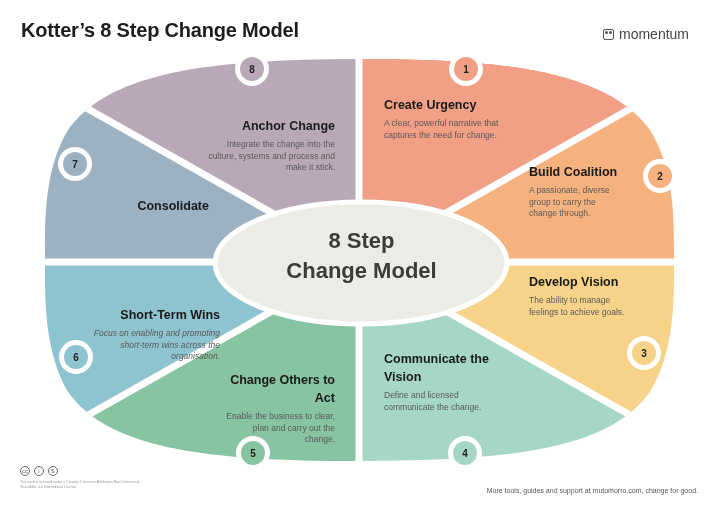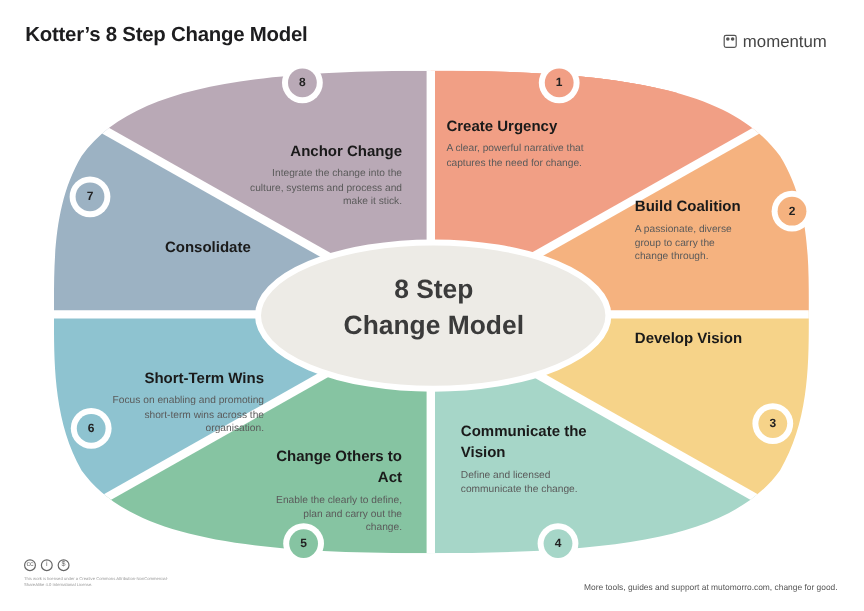--- a/index.html
+++ b/index.html
@@ -1,17 +1,17 @@
 <!DOCTYPE html>
 <html><head>
 <meta charset="utf-8">
 <style>
   html, body { margin:0; padding:0; background:#ffffff; }
   body { width:720px; height:509px; position:relative; overflow:hidden; font-family:"Liberation Sans", "DejaVu Sans", sans-serif; }
-  .title { position:absolute; left:21px; top:19px; font-size:17px; font-weight:bold; color:#1d1d1f; letter-spacing:-0.2px;text-align:right; }
+  .title { position:absolute; left:21px; top:19px; font-size:20px; font-weight:bold; color:#1d1d1f; letter-spacing:-0.2px;text-align:right; }
   .brand { position:absolute; left:603px; top:26px; display:flex; align-items:center; gap:5px; color:#444; font-size:14px; }
   .brand-icon { width:11px; height:11px; border:1.5px solid #555; border-radius:2px; position:relative; box-sizing:border-box; }
   .brand-icon::before, .brand-icon::after { content:""; position:absolute; width:3px; height:3px; background:#555; border-radius:50%; top:1px; }
   .brand-icon::before { left:1px; } .brand-icon::after { right:1px; }
   svg.diagram { position:absolute; left:0; top:0; }
   .stepbox { position:absolute; font-family:"Liberation Sans", sans-serif; }
   .stepbox .h { font-weight:bold; font-size:12.5px; color:#1a1a1a; line-height:18px; }
   .stepbox .d { font-size:8.5px; line-height:11.5px; color:#5a5a5a; margin-top:4px; }
   .right { text-align:right;margin-top:21px; }
   .left { text-align:left; }
@@ -71,47 +71,48 @@
 <div class="center-text">
   <div>8 Step</div>
   <div>Change Model</div>
 </div>
 
 <div class="stepbox right" style="left:185px; top:96px; width:150px;">
   <div class="h">Anchor Change</div>
   <div class="d" style="padding-left:14px;">Integrate the change into the culture, systems and process and make it stick.</div>
 </div>
 
-<div class="stepbox left" style="left:372px; top:96px; width:130px;">
+<div class="stepbox left" style="left:384px; top:96px; width:130px;">
   <div class="h">Create Urgency</div>
   <div class="d">A clear, powerful narrative that captures the need for change.</div>
 </div>
 
 <div class="stepbox left" style="left:529px; top:163px; width:95px;">
   <div class="h">Build Coalition</div>
   <div class="d">A passionate, diverse group to carry the change through.</div>
 </div>
 
 <div class="stepbox left" style="left:529px; top:273px; width:100px;">
   <div class="h">Develop Vision</div>
+  <div class="d">The ability to manage feelings to achieve goals.</div>
 </div>
 
 <div class="stepbox left" style="left:384px; top:350px; width:110px;">
   <div class="h">Communicate the Vision</div>
   <div class="d">Define and licensed communicate the change.</div>
 </div>
 
 <div class="stepbox right" style="left:225px; top:350px; width:110px;">
   <div class="h">Change Others to Act</div>
-  <div class="d">Enable the clearly to define, plan and carry out the change.</div>
+  <div class="d">Enable the business to clear, plan and carry out the change.</div>
 </div>
 
 <div class="stepbox right" style="left:80px; top:285px; width:140px;">
   <div class="h">Short-Term Wins</div>
-  <div class="d" style="padding-left:10px;">Focus on enabling and promoting short-term wins across the organisation.</div>
+  <div class="d" style="padding-left:10px;font-style:italic;">Focus on enabling and promoting short-term wins across the organisation.</div>
 </div>
 
 <div class="stepbox right" style="left:75px; top:176px; width:134px;">
   <div class="h">Consolidate</div>
 </div>
 
 <div class="badge" style="left:240px; top:57px; background:#b9a9b6;">8</div>
 <div class="badge" style="left:454px; top:57px; background:#f19f85;">1</div>
 <div class="badge" style="left:648px; top:164px; background:#f5b27f;">2</div>
 <div class="badge" style="left:632px; top:341px; background:#f6d389;">3</div>

